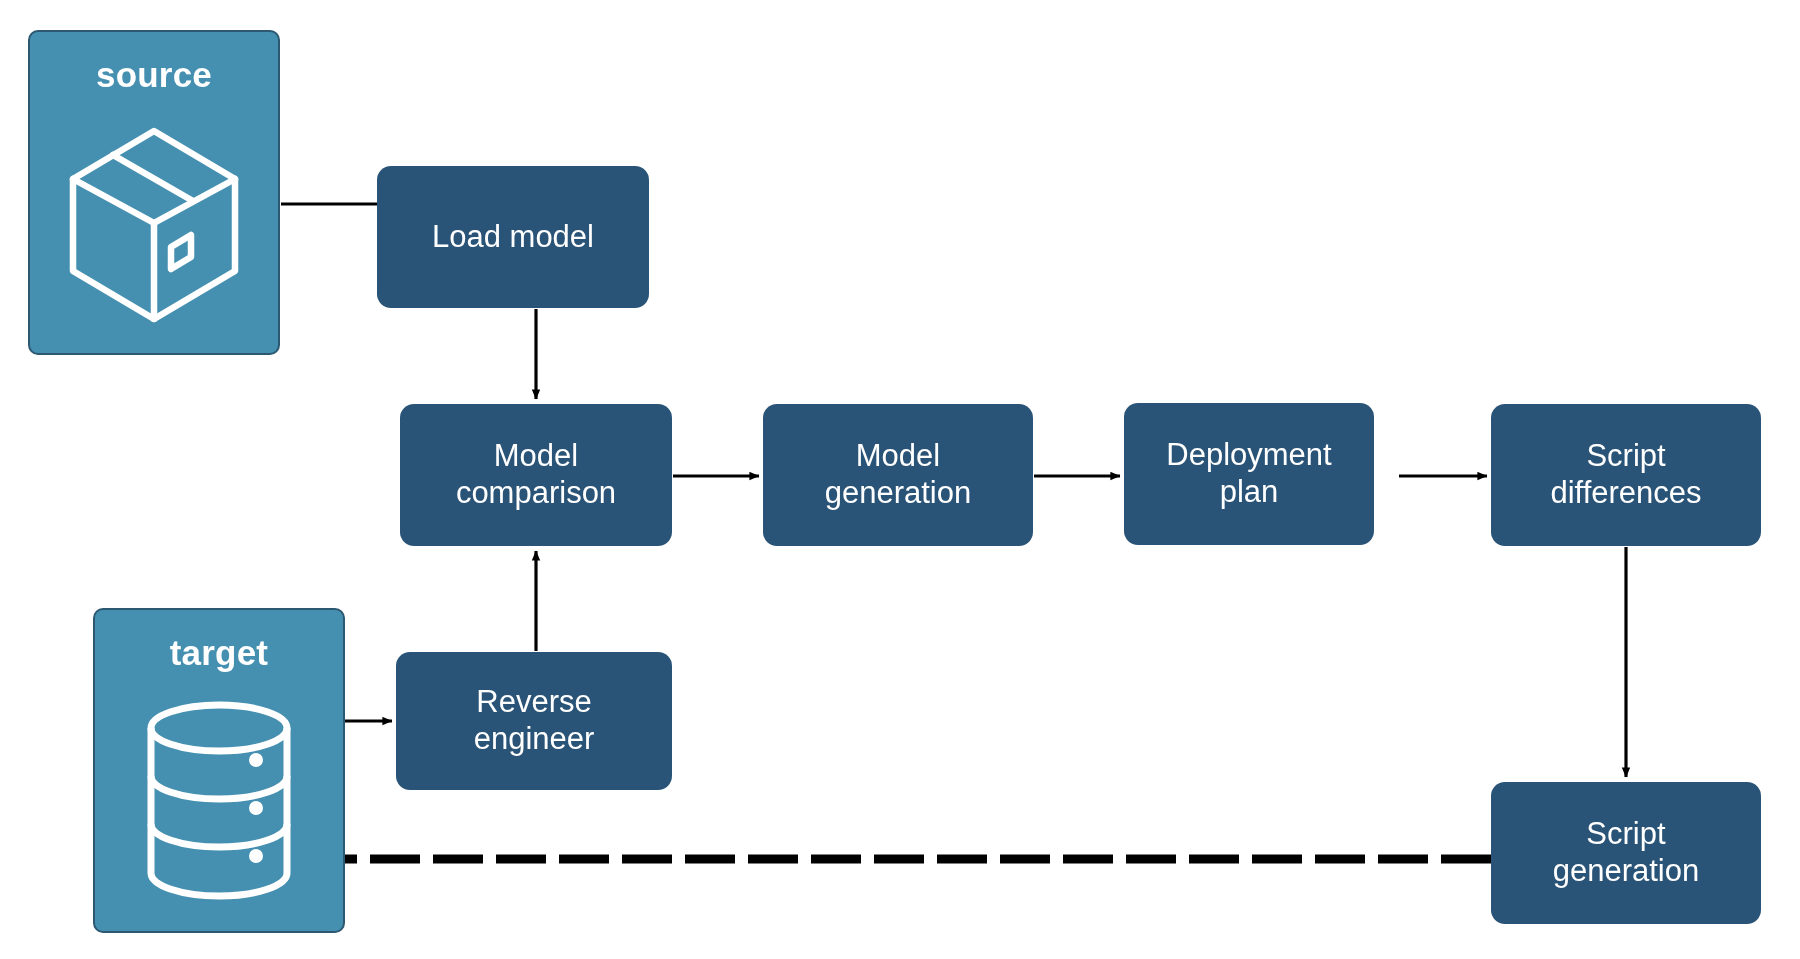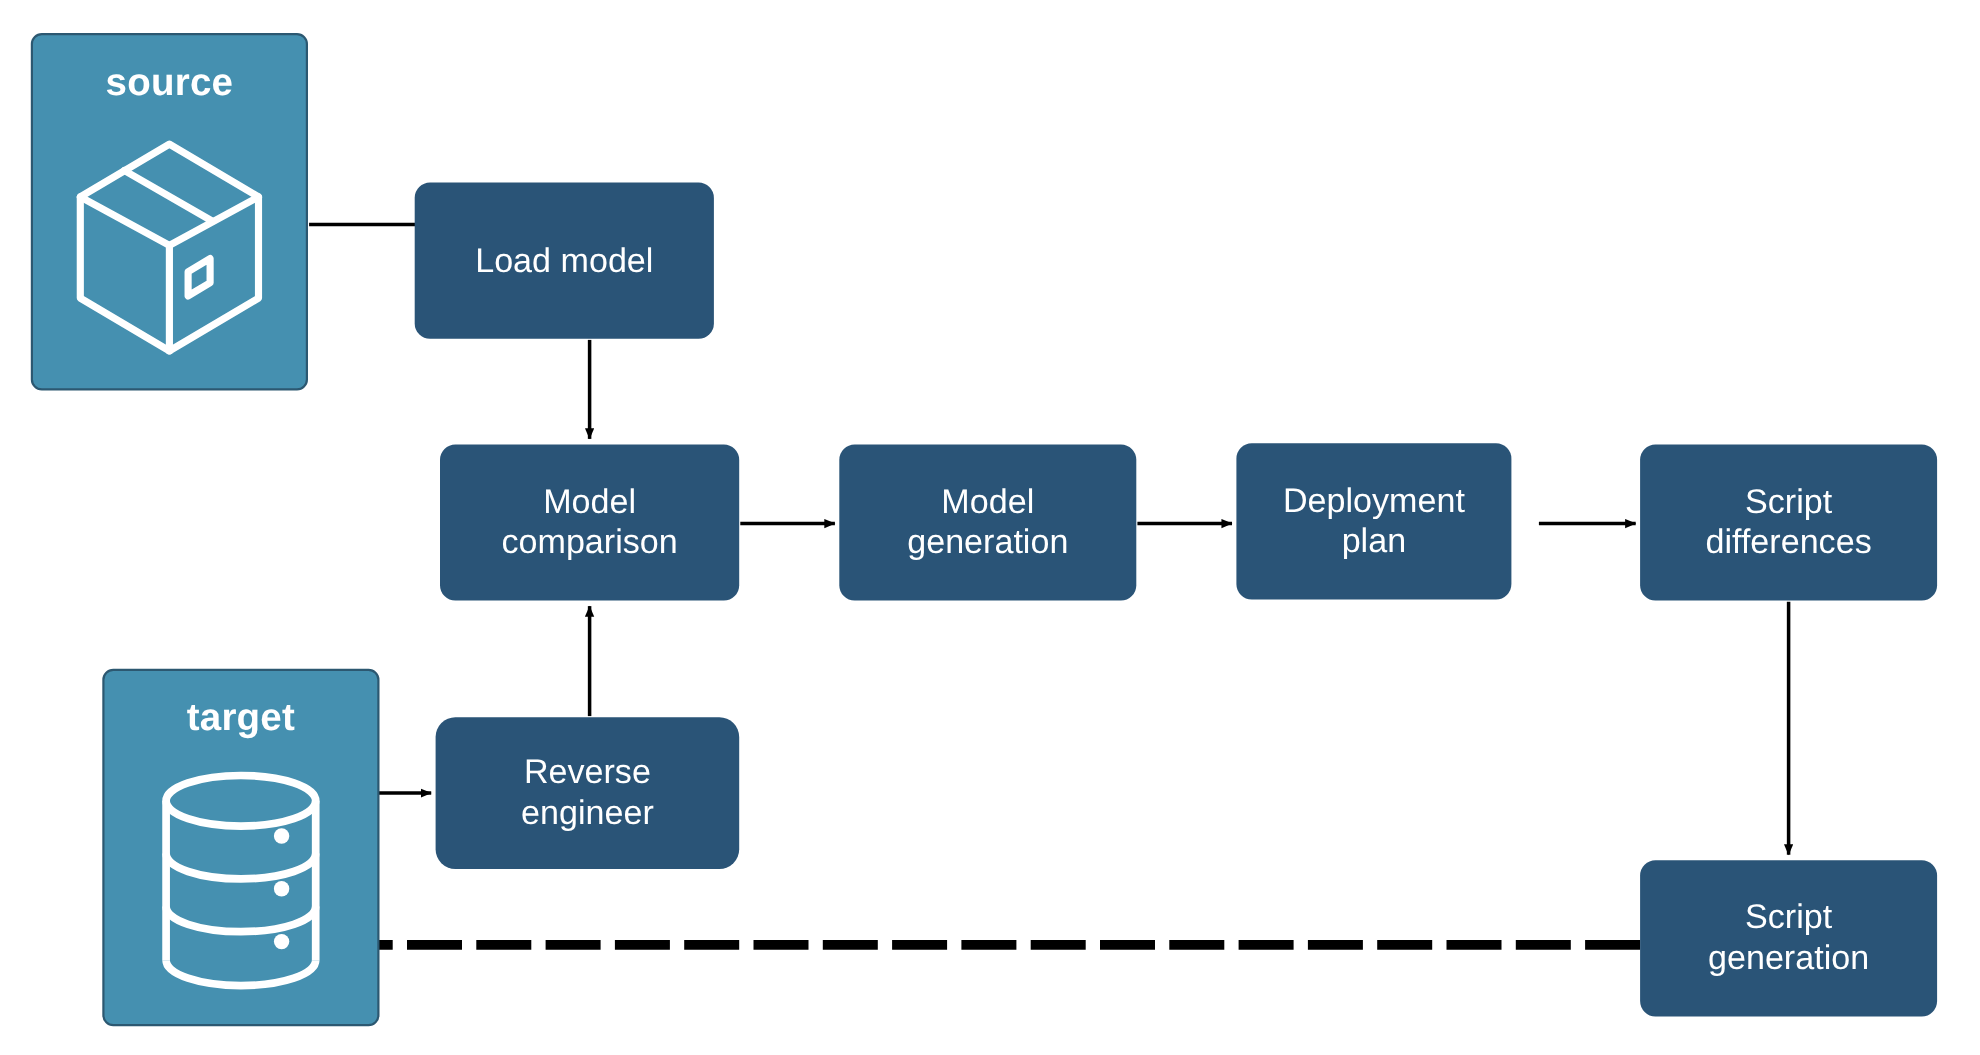--- a/index.html
+++ b/index.html
@@ -181,21 +181,21 @@
     </div>
   </div>
 
   <div class="proc" style="left:1491px; top:404px; width:270px; height:142px;">
     <div>
       <span>Script</span>
       <span>differences</span>
     </div>
   </div>
 
-  <div class="proc" style="left:396px; top:652px; width:276px; height:138px;border-radius:18px;">
+  <div class="proc" style="left:396px; top:652px; width:276px; height:138px;">
     <div>
       <span>Reverse</span>
       <span>engineer</span>
     </div>
   </div>
 
   <div class="proc" style="left:1491px; top:782px; width:270px; height:142px;">
     <div>
       <span>Script</span>
       <span>generation</span>

